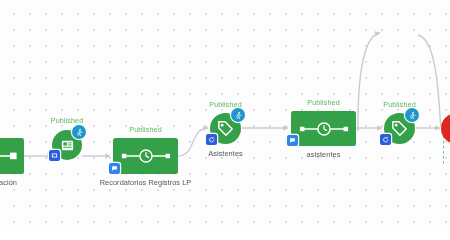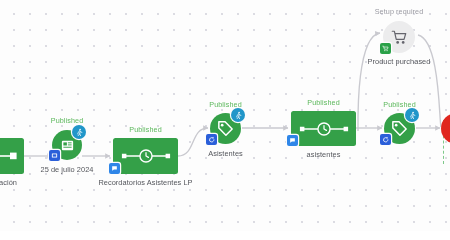--- a/index.html
+++ b/index.html
@@ -172,40 +172,39 @@
         <circle cx="13.6" cy="4.1" r="2.2" fill="#ffffff"></circle>
         <path d="M12.6 7.2 L9.2 11.2 L7.2 15.8 M12.6 7.2 L15.2 10.4 L18.4 11.6 M13.4 10.8 L12.4 15.6 L14.8 20.4 M12.4 15.6 L8.6 20.2" stroke="#ffffff" stroke-width="2.1" fill="none" stroke-linecap="round"></path>
       </svg>
     </div>
     <div class="badge-square blue-dark" style="left:-3px; top:20px; width:11px; height:11px;">
       <svg width="7" height="7" viewBox="0 0 24 24">
         <rect x="3" y="5" width="18" height="14" rx="1.4" fill="#ffffff"></rect>
         <rect x="6" y="8" width="12" height="8" fill="#2b5fd9"></rect>
       </svg>
     </div>
-    <div class="node-label" style="top:35px;">25 de julio 2024</div>
   </div>
 
   <div class="node" style="left:113px; top:138px; width:65px; height:36px;">
     <div class="status published" style="top:-13px;">Published</div>
     <div class="rect" style="left:0; top:0; width:65px; height:36px;">
       <svg width="52" height="18" viewBox="0 0 60 20">
         <line x1="4" y1="10" x2="56" y2="10" stroke="#ffffff" stroke-width="1.6"></line>
         <circle cx="30" cy="10" r="7" fill="#34a048" stroke="#ffffff" stroke-width="1.6"></circle>
         <path d="M30 6.2 L30 10 L32.8 11.6" stroke="#ffffff" stroke-width="1.4" fill="none" stroke-linecap="round"></path>
         <rect x="2.2" y="7.4" width="5.2" height="5.2" fill="#ffffff"></rect>
         <rect x="52.6" y="7.4" width="5.2" height="5.2" fill="#ffffff"></rect>
       </svg>
     </div>
     <div class="badge-square blue-mid" style="left:-4px; top:25px; width:11px; height:11px;">
       <svg width="7" height="7" viewBox="0 0 24 24">
         <path d="M4 4 H20 V15 H10 L4 20 Z" fill="#ffffff"></path>
       </svg>
     </div>
-    <div class="node-label" style="top:40px;">Recordatorios Asistentes LP</div>
+    <div class="node-label" style="top:40px;">Recordatorios Registros LP</div>
   </div>
 
   <div class="node" style="left:210px; top:113px; width:31px; height:31px;">
     <div class="status published" style="top:-13px;">Published</div>
     <div class="circle green" style="left:0; top:0; width:31px; height:31px;">
       <svg width="17" height="17" viewBox="0 0 24 24">
         <path d="M11.4 2.6 L21.4 12.6 L12.6 21.4 L2.6 11.4 L2.6 2.6 Z" fill="none" stroke="#ffffff" stroke-width="2.1" stroke-linejoin="round"></path>
         <circle cx="7.3" cy="7.3" r="1.9" fill="#ffffff"></circle>
       </svg>
     </div>
@@ -258,36 +257,18 @@
       </svg>
     </div>
     <div class="badge-square blue-dark" style="left:-4px; top:21px; width:11px; height:11px;">
       <svg width="7.5" height="7.5" viewBox="0 0 24 24">
         <path d="M19 12 A7 7 0 1 1 16.2 6.4" stroke="#ffffff" stroke-width="2.6" fill="none" stroke-linecap="round"></path>
         <path d="M17.6 2.6 L17.6 7.4 L12.8 7.4 Z" fill="#ffffff"></path>
       </svg>
     </div>
   </div>
 
-  <div class="node" style="left:383px; top:21px; width:32px; height:32px;">
-    <div class="status setup" style="top:-14px;">Setup required</div>
-    <div class="circle grey" style="left:0; top:0; width:32px; height:32px;">
-      <svg width="17" height="17" viewBox="0 0 24 24">
-        <path d="M1.8 3.2 H4.8 L7.4 14.6 H18.4 L20.8 6.4 H6" stroke="#65656d" stroke-width="1.7" fill="none" stroke-linecap="round" stroke-linejoin="round"></path>
-        <circle cx="9.4" cy="19" r="1.9" fill="#65656d"></circle>
-        <circle cx="17.2" cy="19" r="1.9" fill="#65656d"></circle>
-      </svg>
-    </div>
-    <div class="badge-square green" style="left:-3px; top:22px; width:11px; height:11px;">
-      <svg width="7" height="7" viewBox="0 0 24 24">
-        <path d="M2.6 4 H5.6 L8 14.4 H18.6 L20.8 7 H6.6" stroke="#ffffff" stroke-width="2.2" fill="none" stroke-linecap="round" stroke-linejoin="round"></path>
-        <circle cx="9.8" cy="19" r="2" fill="#ffffff"></circle>
-        <circle cx="17.4" cy="19" r="2" fill="#ffffff"></circle>
-      </svg>
-    </div>
-    <div class="node-label" style="top:36px;">Product purchased</div>
-  </div>
 
   <div class="node" style="left:441px; top:113px; width:31px; height:31px;">
     <div class="circle red" style="left:0; top:0; width:31px; height:31px;"></div>
   </div>
 
 </div>
 
 </body></html>

